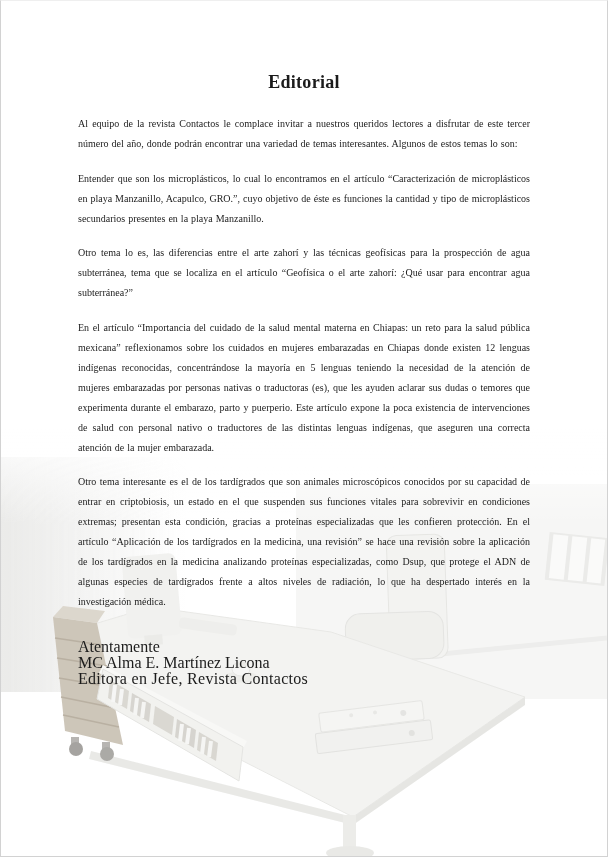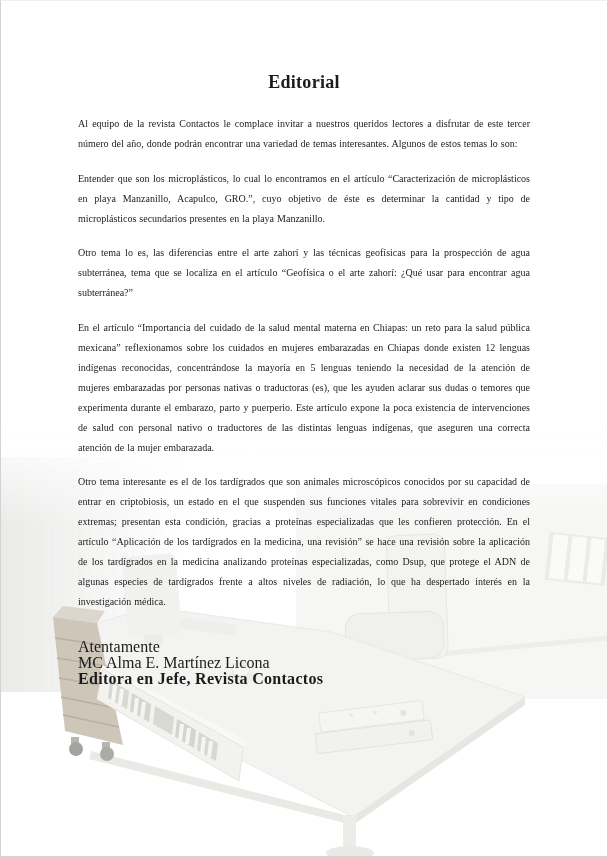--- a/index.html
+++ b/index.html
@@ -44,21 +44,21 @@
     text-align: justify;
     margin: 0 0 14.5px 0;
     word-spacing: 0.5px;
   }
   .signature {
     margin-top: 27px;
     font-size: 16px;
     line-height: 16.2px;
   }
   .sig-name { }
-  .sig-role { font-weight: bold; letter-spacing: 0.3px; }
+  .sig-role { font-weight: normal; letter-spacing: 0.3px; }
 </style>
 </head>
 <body>
 
 <div class="page">
 
   <svg class="bg-scene" viewBox="0 0 606 427" aria-hidden="true">
     <defs>
       <linearGradient id="gLeft" x1="0" y1="0" x2="1" y2="0">
         <stop offset="0" stop-color="#e4e4e2" stop-opacity="0.85"></stop>
@@ -144,21 +144,21 @@
       <ellipse cx="349" cy="424" rx="24" ry="7" fill="#e7e7e4"></ellipse>
     </g>
 
     <rect x="0" y="0" width="606" height="95" fill="url(#gTop)"></rect>
   </svg>
 
   <div class="content">
     <h1 class="title">Editorial</h1>
 
     <p class="para">Al equipo de la revista Contactos le complace invitar a nuestros queridos lectores a disfrutar de este tercer número del año, donde podrán encontrar una variedad de temas interesantes. Algunos de estos temas lo son:</p>
-    <p class="para">Entender que son los microplásticos, lo cual lo encontramos en el artículo “Caracterización de microplásticos en playa Manzanillo, Acapulco, GRO.”, cuyo objetivo de éste es determinar la cantidad y tipo de microplásticos secundarios presentes en la playa Manzanillo.</p>
+    <p class="para">Entender que son los microplásticos, lo cual lo encontramos en el artículo “Caracterización de microplásticos en playa Manzanillo, Acapulco, GRO.”, cuyo objetivo de éste es funciones la cantidad y tipo de microplásticos secundarios presentes en la playa Manzanillo.</p>
     <p class="para">Otro tema lo es, las diferencias entre el arte zahorí y las técnicas geofísicas para la prospección de agua subterránea, tema que se localiza en el artículo “Geofísica o el arte zahorí: ¿Qué usar para encontrar agua subterránea?”</p>
     <p class="para">En el artículo “Importancia del cuidado de la salud mental materna en Chiapas: un reto para la salud pública mexicana” reflexionamos sobre los cuidados en mujeres embarazadas en Chiapas donde existen 12 lenguas indígenas reconocidas, concentrándose la mayoría en 5 lenguas teniendo la necesidad de la atención de mujeres embarazadas por personas nativas o traductoras (es), que les ayuden aclarar sus dudas o temores que experimenta durante el embarazo, parto y puerperio. Este artículo expone la poca existencia de intervenciones de salud con personal nativo o traductores de las distintas lenguas indígenas, que aseguren una correcta atención de la mujer embarazada.</p>
     <p class="para">Otro tema interesante es el de los tardígrados que son animales microscópicos conocidos por su capacidad de entrar en criptobiosis, un estado en el que suspenden sus funciones vitales para sobrevivir en condiciones extremas; presentan esta condición, gracias a proteínas especializadas que les confieren protección. En el artículo “Aplicación de los tardígrados en la medicina, una revisión” se hace una revisión sobre la aplicación de los tardígrados en la medicina analizando proteínas especializadas, como Dsup, que protege el ADN de algunas especies de tardígrados frente a altos niveles de radiación, lo que ha despertado interés en la investigación médica.</p>
 
     <div class="signature">
       <div>Atentamente</div>
       <div class="sig-name">MC Alma E. Martínez Licona</div>
       <div class="sig-role">Editora en Jefe, Revista Contactos</div>
     </div>
   </div>

